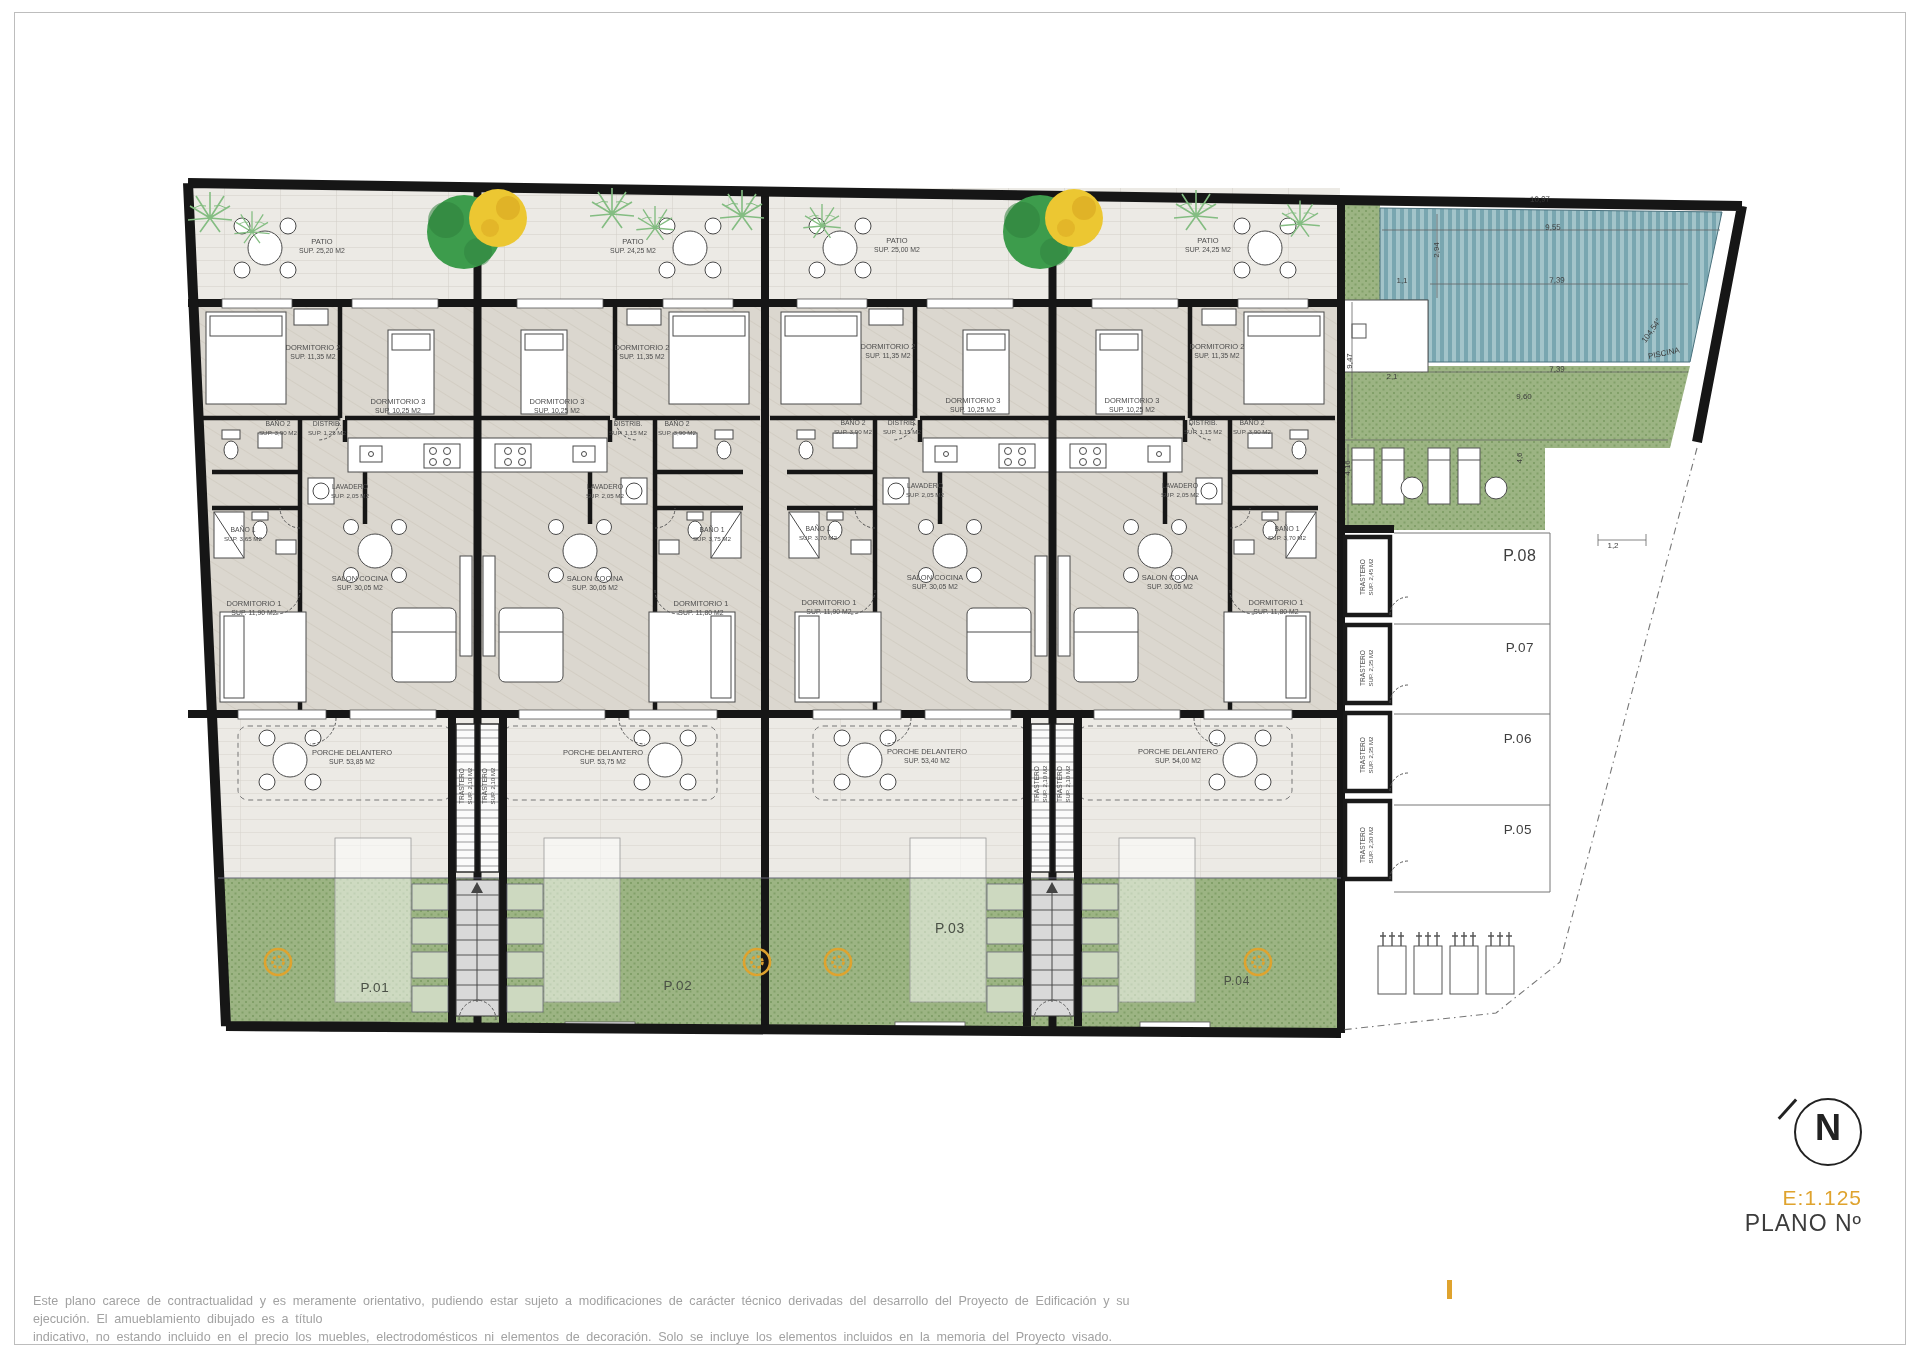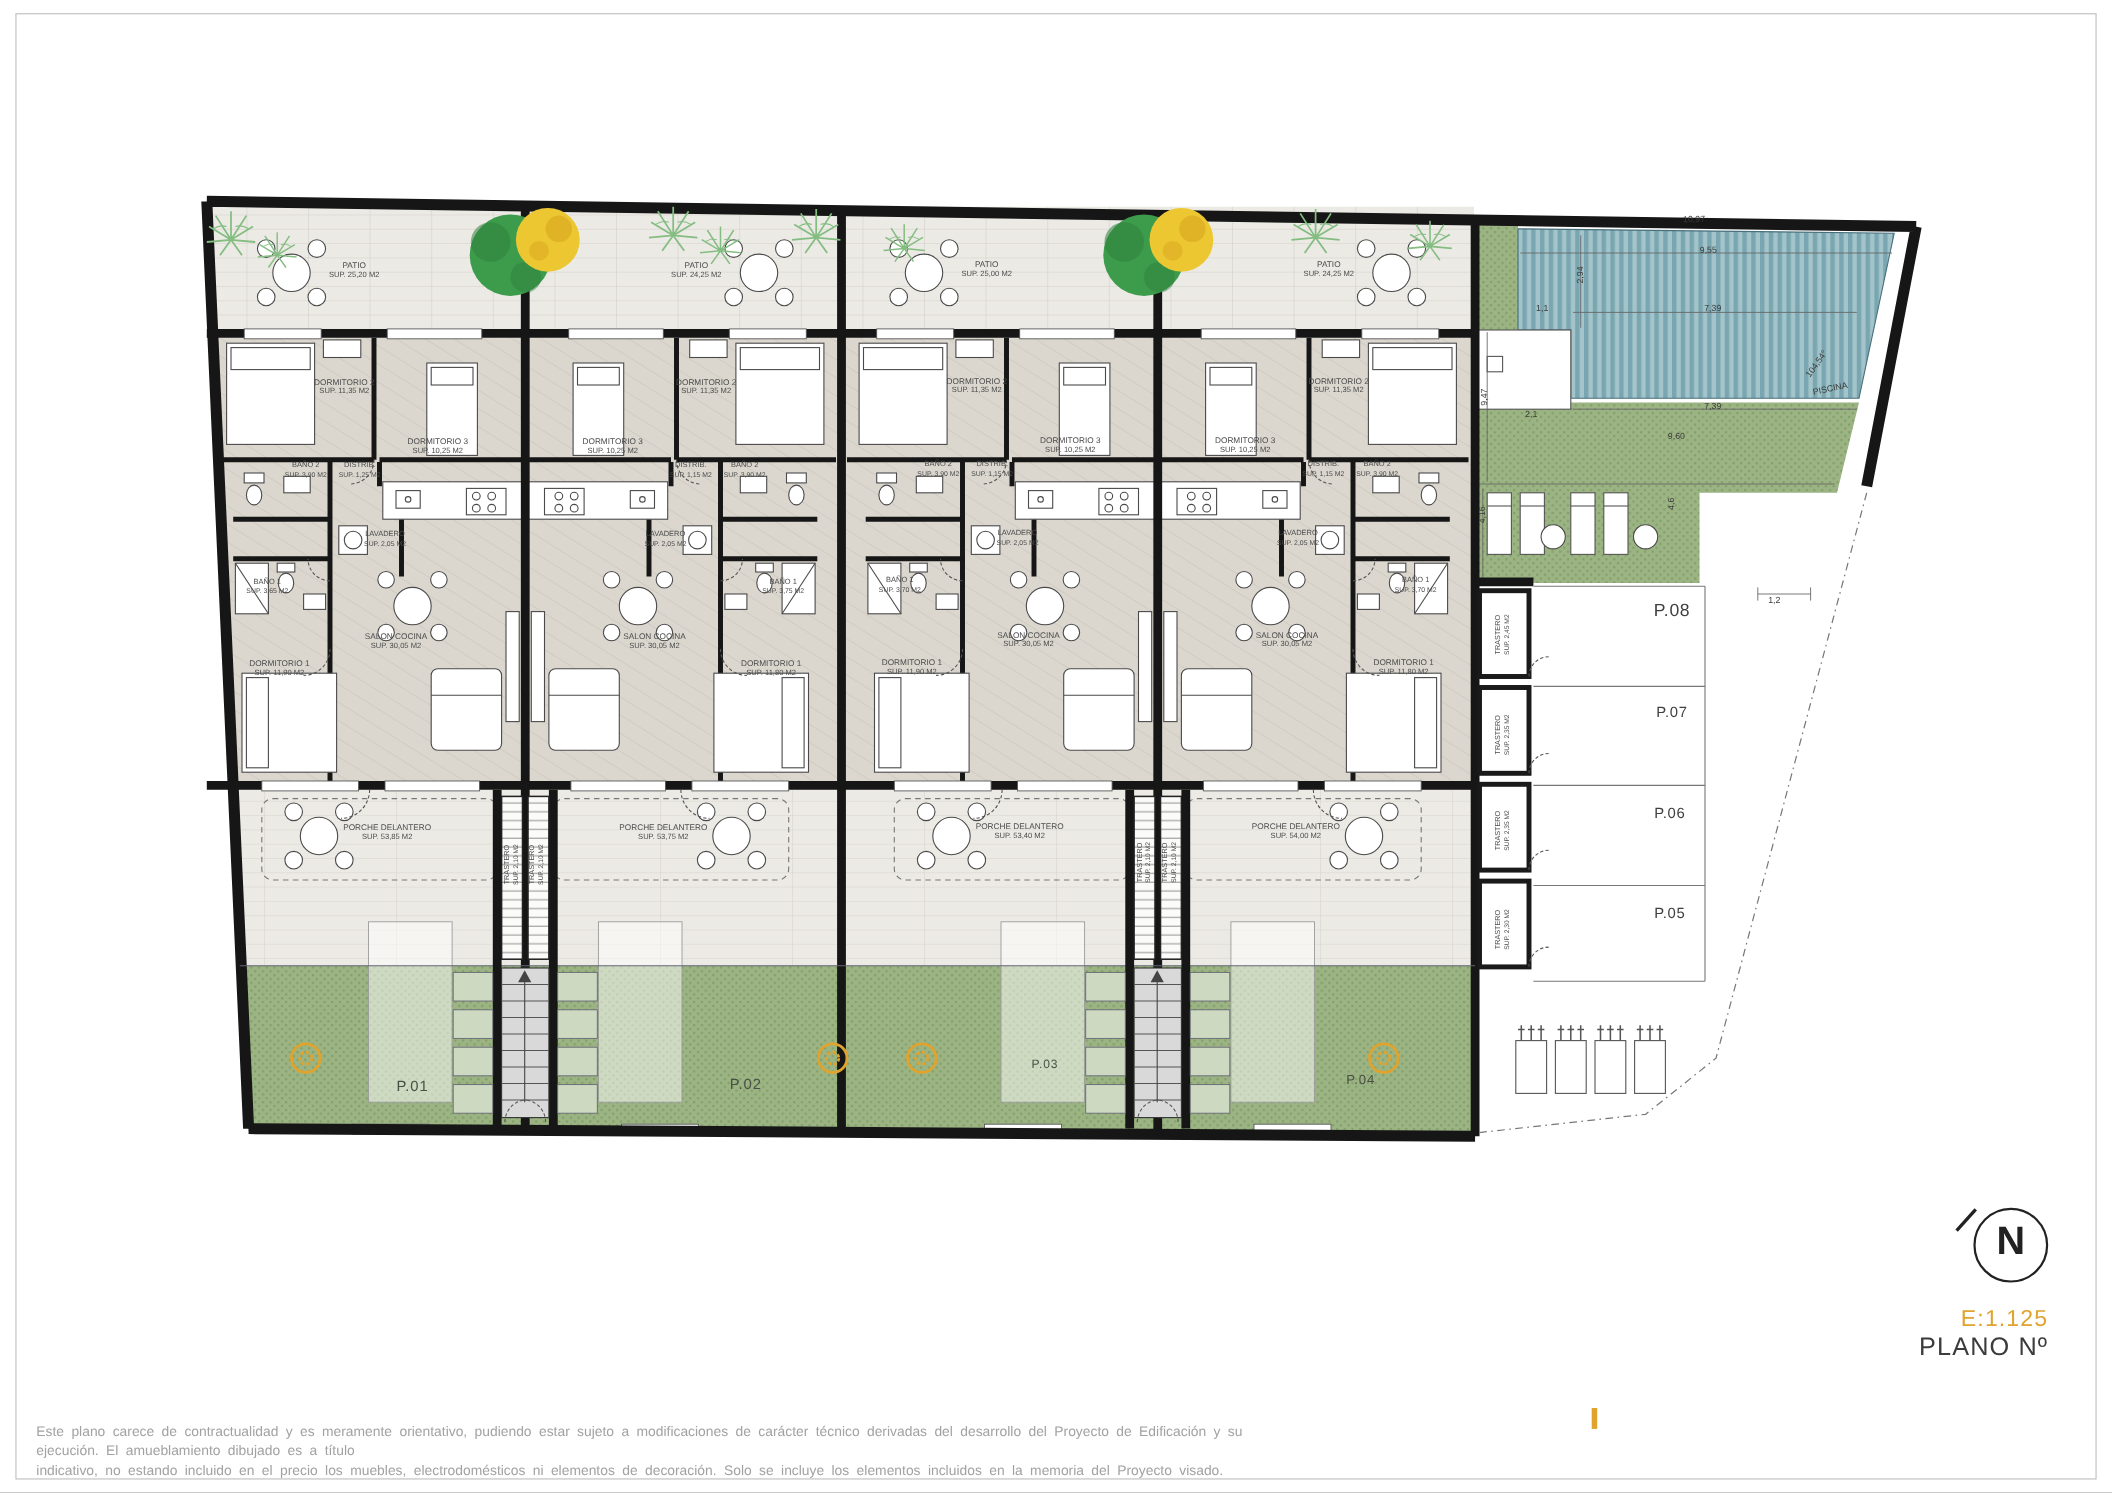--- a/index.html
+++ b/index.html
@@ -446,21 +446,21 @@
       <div class="lbl " style="left: 1367px; top: 845px; font-size: 6.6px; transform: translate(-50%, -50%) rotate(-90deg);">
         <div>TRASTERO</div>
         <div class="l2">SUP. 2,30 M2</div>
       </div>
       <div class="lbl unit" style="left: 375px; top: 988px; font-size: 13.5px; transform: translate(-50%, -50%);">
         <div>P.01</div>
       </div>
       <div class="lbl unit" style="left: 678px; top: 986px; font-size: 13.5px; transform: translate(-50%, -50%);">
         <div>P.02</div>
       </div>
-      <div class="lbl unit" style="left: 950px; top: 968px; font-size: 11px; transform: translate(-50%, -50%); text-align: right;">
+      <div class="lbl unit" style="left: 950px; top: 928px; font-size: 14px; transform: translate(-50%, -50%); text-align: right;">
         <div>P.03</div>
       </div>
       <div class="lbl unit" style="left: 1237px; top: 982px; font-size: 12px; transform: translate(-50%, -50%);">
         <div>P.04</div>
       </div>
       <div class="lbl park" style="left: 1520px; top: 556px; font-size: 16px; transform: translate(-50%, -50%);">
         <div>P.08</div>
       </div>
       <div class="lbl park" style="left: 1520px; top: 648px; font-size: 13.5px; transform: translate(-50%, -50%);">
         <div>P.07</div>

